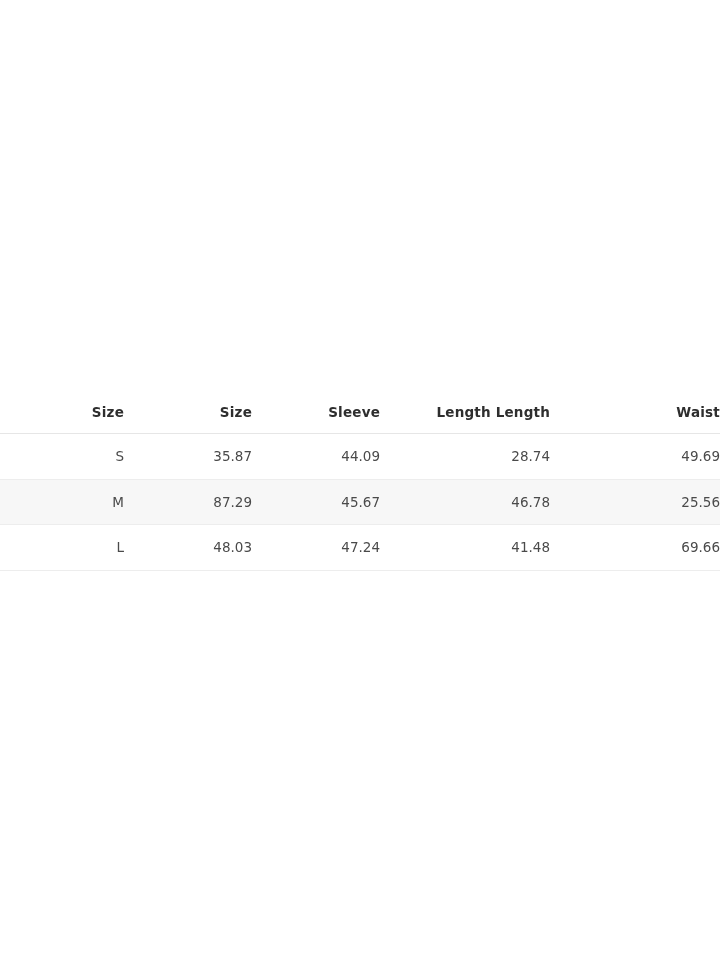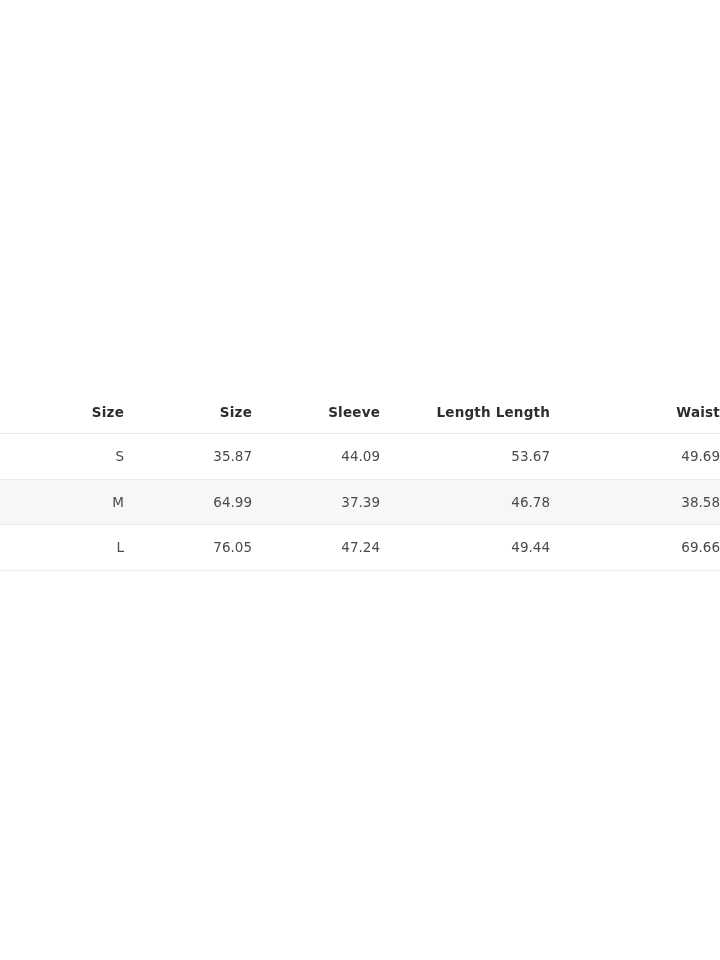--- a/index.html
+++ b/index.html
@@ -90,34 +90,34 @@
           <th>Sleeve</th>
           <th>Length Length</th>
           <th>Waist</th>
         </tr>
       </thead>
       <tbody>
         <tr>
           <td>S</td>
           <td>35.87</td>
           <td>44.09</td>
-          <td>53.67</td>
+          <td>28.74</td>
           <td>49.69</td>
         </tr>
         <tr class="alt">
           <td>M</td>
-          <td>64.99</td>
-          <td>37.39</td>
+          <td>87.29</td>
+          <td>45.67</td>
           <td>46.78</td>
-          <td>38.58</td>
+          <td>25.56</td>
         </tr>
         <tr>
           <td>L</td>
-          <td>76.05</td>
+          <td>48.03</td>
           <td>47.24</td>
-          <td>49.44</td>
+          <td>41.48</td>
           <td>69.66</td>
         </tr>
       </tbody>
     </table>
   </div>
 
 </div>
 
 </body></html>

